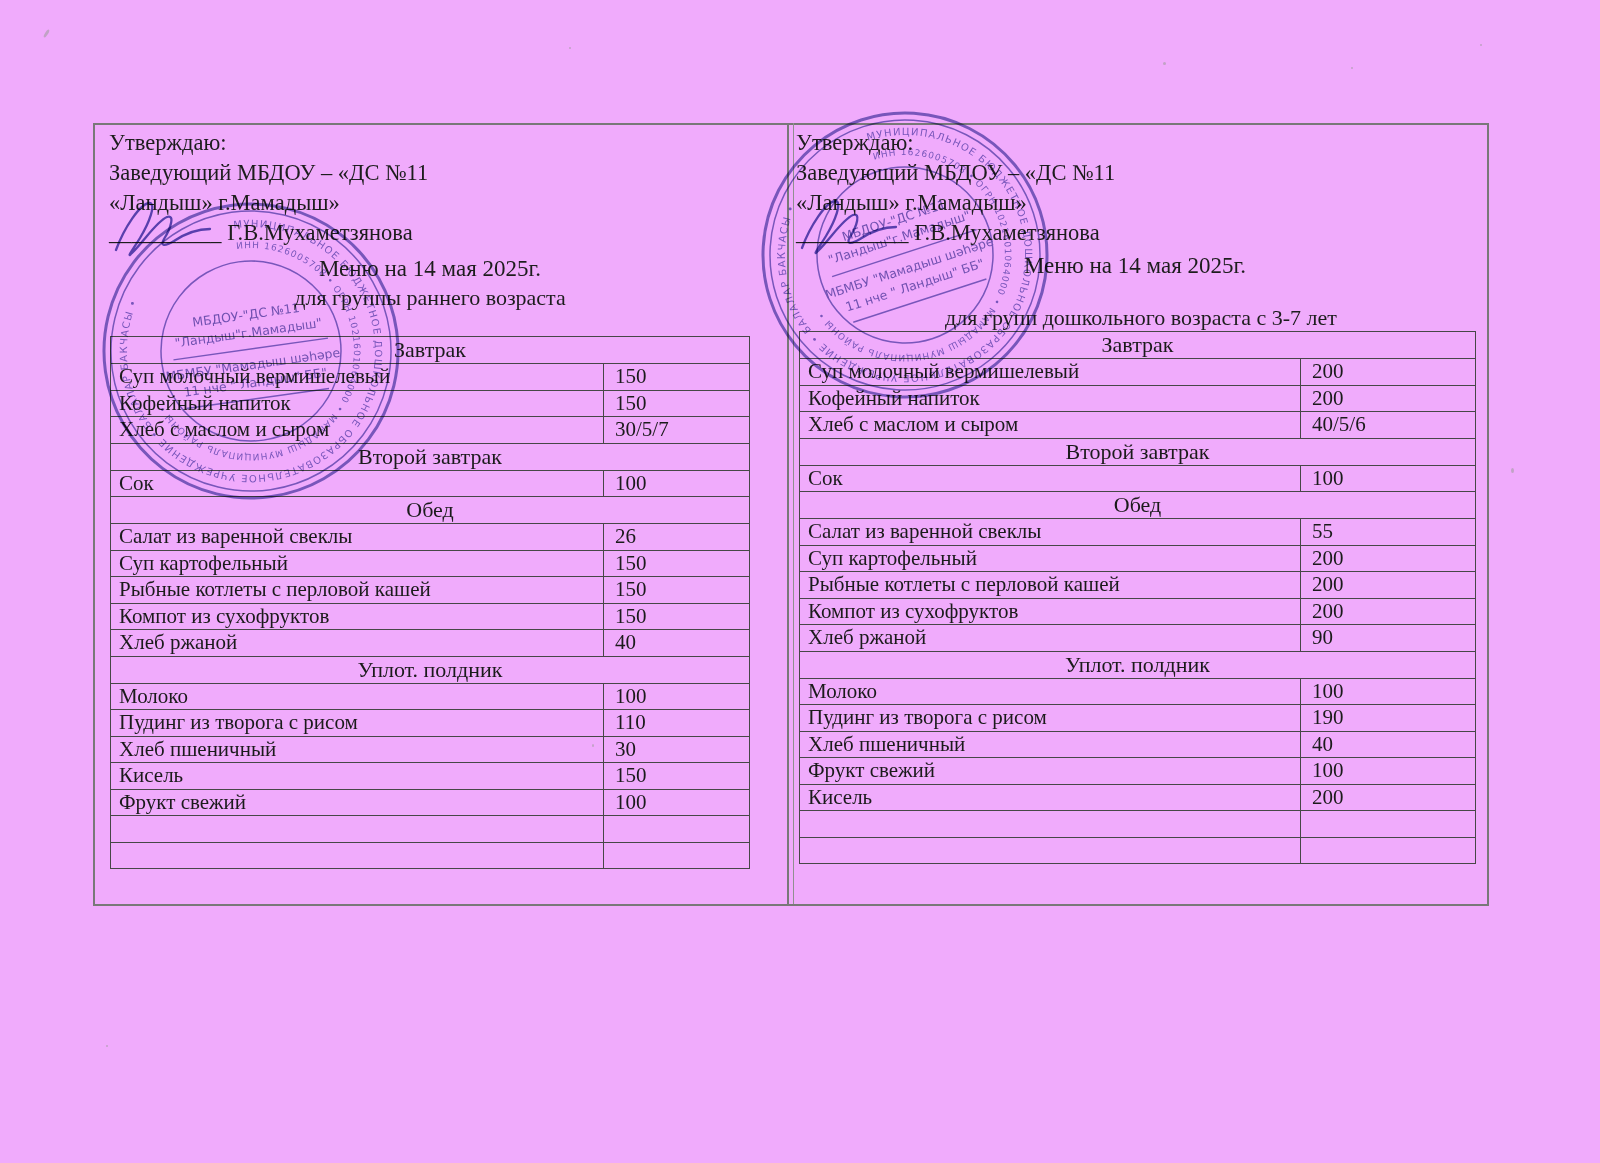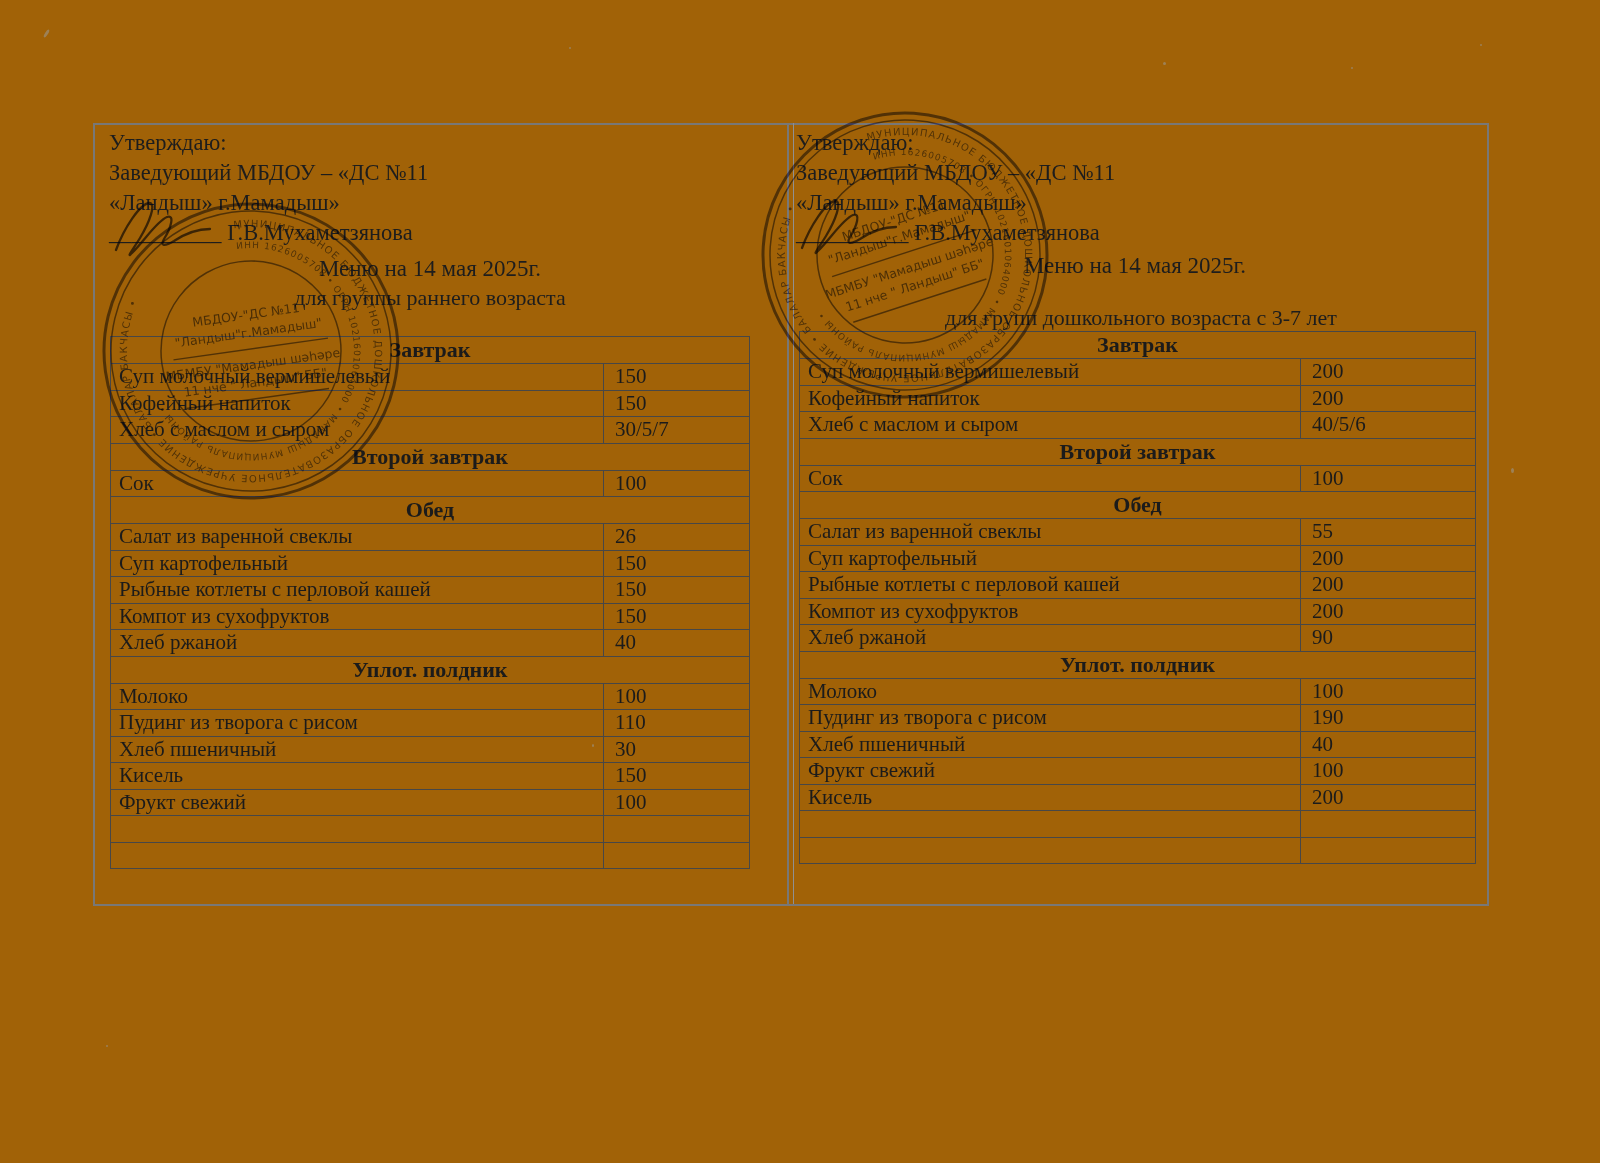--- a/index.html
+++ b/index.html
@@ -1,34 +1,34 @@
 <!DOCTYPE html>
 <html><head>
 <meta charset="utf-8">
 <style>
   html,body{margin:0;padding:0;}
   body{width:1600px;height:1163px;background:#fbfbf8;}
-  .page{position:relative;width:1600px;height:1163px;background:#a16207;overflow:hidden;
+  .page{position:relative;width:1600px;height:1163px;background:#f0abfc;overflow:hidden;
         font-family:"Liberation Serif",serif;color:#1d1d1d;}
   .doc-border{position:absolute;left:93px;top:123px;width:1392px;height:779px;
         border:2px solid #787878;background:transparent;}
   .panel-divider-a{position:absolute;left:787px;top:123px;width:2px;height:781px;background:#787878;}
   .panel-divider-b{position:absolute;left:793px;top:123px;width:1px;height:781px;background:#909090;}
 
   .approval{position:absolute;width:520px;font-size:22.5px;line-height:30px;white-space:nowrap;}
   .approval div{height:30px;}
 
   .menu-title{position:absolute;font-weight:normal;font-size:23px;text-align:center;white-space:nowrap;}
   .menu-subtitle{position:absolute;font-weight:normal;font-size:22px;text-align:center;white-space:nowrap;}
 
   table.menu-table{position:absolute;border-collapse:collapse;table-layout:fixed;
         font-size:21px;color:#1b1b1b;background:transparent;}
   table.menu-table td{border:1.5px solid #474747;height:25.5px;padding:0 4px 0 8px;
         vertical-align:middle;overflow:hidden;white-space:nowrap;}
-  table.menu-table td.section{text-align:center;font-weight:bold;font-size:22px;padding:0;}
+  table.menu-table td.section{text-align:center;font-weight:normal;font-size:22px;padding:0;}
   table.menu-table td.qty{padding-left:11px;}
 
   .stamp{position:absolute;mix-blend-mode:multiply;opacity:.78;}
   .s-ring{fill:none;stroke:#5c5cab;}
   .s-line{stroke:#5c5cab;stroke-width:1.4;}
   .s-center{fill:#52529e;font-family:"DejaVu Sans",sans-serif;font-size:12.5px;text-anchor:middle;}
   .s-ring-text{fill:#5c5cab;font-family:"DejaVu Sans",sans-serif;font-size:10px;letter-spacing:1.2px;}
   .s-small{font-size:9px;letter-spacing:1px;}
 
   .sig{position:absolute;mix-blend-mode:multiply;}

